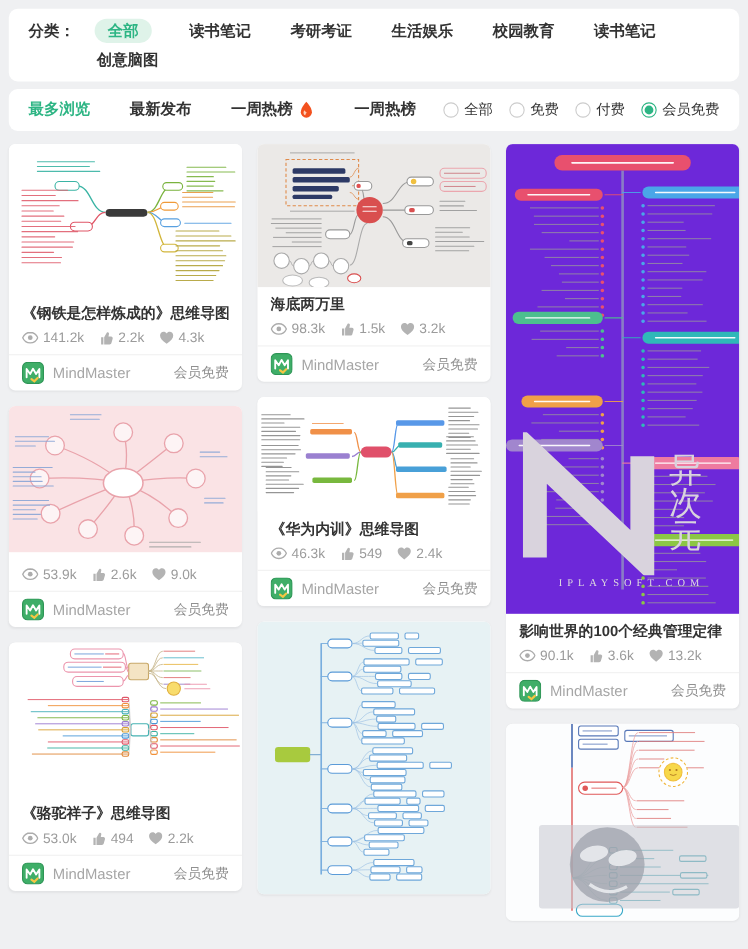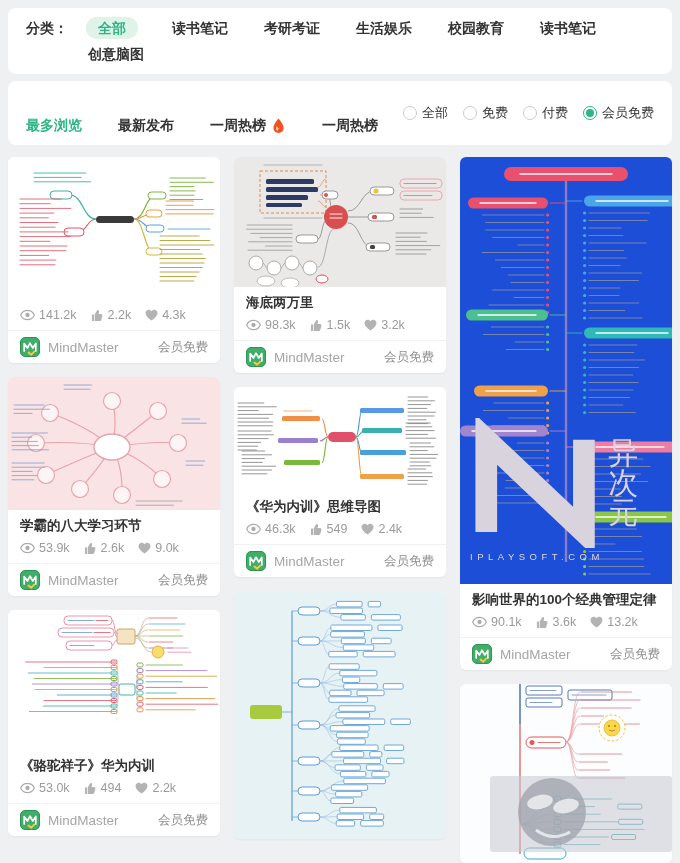--- a/index.html
+++ b/index.html
@@ -7,21 +7,21 @@
 body{width:680px;height:863px;overflow:hidden;background:#eff0f2;font-family:"Liberation Sans","DejaVu Sans",sans-serif;position:relative;}
 .panel{background:#fff;border-radius:8px;margin:8px 8px 0;}
 .filters{padding:9px 18px;}
 .frow{display:flex;align-items:flex-start;line-height:22px;font-size:14px;color:#333;justify-content:space-between;}
 .frow + .frow{margin-top:6px;}
 .flabel{flex:0 0 auto;margin-right:18px;font-weight:bold;color:#333;}
 .fitems{display:flex;flex-wrap:wrap;column-gap:32px;row-gap:4px;font-weight:bold;color:#333;}
 .fitem{cursor:pointer;padding:0 2px;border-radius:13px;}
 .fitem.active{color:#2db584;background:#dff3e9;padding:0 12px;}
 .sortbar{display:flex;align-items:center;padding:10px 18px;margin-top:7px;font-size:14px;}
-.tabs{display:flex;gap:36px;align-items:center;font-weight:bold;color:#333;margin-top:26px;}
+.tabs{display:flex;gap:36px;align-items:center;font-weight:bold;color:#333;}
 .tab{display:flex;align-items:center;gap:5px;cursor:pointer;}
 .tab.active{color:#2db584;}
 .pricefilters{margin-left:auto;display:flex;gap:15px;align-items:center;font-size:13px;color:#333;font-weight:normal;}
 .radio{display:flex;align-items:center;gap:5px;cursor:pointer;}
 .rdot{width:14px;height:14px;border-radius:50%;border:1px solid #ccc;background:#fff;position:relative;flex:0 0 auto;}
 .radio.checked .rdot{border-color:#2db584;}
 .radio.checked .rdot::after{content:"";position:absolute;inset:2px;border-radius:50%;background:#2db584;}
 .grid{display:flex;gap:14px;padding:12px 8px 0;align-items:flex-start;}
 .colm{flex:1;display:flex;flex-direction:column;gap:14px;min-width:0;}
 .card{background:#fff;border-radius:6px;overflow:hidden;box-shadow:0 1px 2px rgba(0,0,0,.05);}
@@ -32,21 +32,21 @@
 .cstats{display:flex;gap:14px;margin-top:5px;padding-bottom:7px;color:#9b9b9b;font-size:12.5px;line-height:16px;align-items:center;}
 .stat{display:flex;align-items:center;gap:4px;}
 .stat svg{flex:0 0 auto;}
 .cfoot{border-top:1px solid #f1f1f1;display:flex;align-items:center;padding:6px 12px;gap:8px;}
 .logo{width:20px;height:20px;flex:0 0 auto;}
 .author{color:#a6a6a6;font-size:13.5px;}
 .badge{margin-left:auto;color:#909090;font-size:12.5px;}
 .wm{position:absolute;left:10px;bottom:22px;color:#d9d3dd;user-select:none;}
 .wmrow{display:flex;align-items:center;gap:8px;font-size:30px;letter-spacing:3px;line-height:30px;}
 .wmlogo{width:28px;height:28px;}
-.wmdomain{font-size:9.5px;letter-spacing:4.5px;margin-top:3px;color:#ddd8e0;}
+.wmdomain{font-size:9.5px;letter-spacing:4.5px;margin-top:3px;margin-left:38px;color:#ddd8e0;}
 </style>
 </head>
 <body>
 
 <div class="panel filters">
   <div class="frow">
     <span class="flabel">分类：</span>
     <span class="fitems" id="cat-items">
         <span class="fitem active">全部</span>
         <span class="fitem">读书笔记</span>
@@ -152,20 +152,21 @@
             <line x1="152" y1="97" x2="194.23453360768175" y2="97" stroke="#b2a238" stroke-width="1" stroke-linecap="round" opacity="0.9"></line>
             <line x1="152" y1="101.5" x2="197.31407750342936" y2="101.5" stroke="#b2a238" stroke-width="1" stroke-linecap="round" opacity="0.9"></line>
             <line x1="152" y1="106" x2="196.15185185185186" y2="106" stroke="#b2a238" stroke-width="1" stroke-linecap="round" opacity="0.9"></line>
             <line x1="152" y1="110.5" x2="194.29106652949247" y2="110.5" stroke="#b2a238" stroke-width="1" stroke-linecap="round" opacity="0.9"></line>
             <line x1="152" y1="115" x2="191.12678326474622" y2="115" stroke="#b2a238" stroke-width="1" stroke-linecap="round" opacity="0.9"></line>
             <line x1="152" y1="119.5" x2="188.1281378600823" y2="119.5" stroke="#b2a238" stroke-width="1" stroke-linecap="round" opacity="0.9"></line>
             <line x1="152" y1="124" x2="185.72722908093277" y2="124" stroke="#b2a238" stroke-width="1" stroke-linecap="round" opacity="0.9"></line>
           </svg>
         </div>
     <div class="cbody">
+      <div class="ctitle">《钢铁是怎样炼成的》思维导图</div>
       <div class="cstats">
         <span class="stat">
           <svg width="15" height="12" viewBox="0 0 16 12">
                 <path d="M8 1C4.2 1 1.6 3.9.7 6c.9 2.1 3.5 5 7.3 5s6.4-2.9 7.3-5C14.4 3.9 11.8 1 8 1Z" fill="none" stroke="#acacac" stroke-width="1.3"></path>
                 <circle cx="8" cy="6" r="2.3" fill="#acacac"></circle>
               </svg>
           <span class="v-views">141.2k</span>
         </span>
         <span class="stat">
           <svg width="13" height="13" viewBox="0 0 14 14">
@@ -231,21 +232,20 @@
             <line x1="56" y1="12.2" x2="82.24903978052126" y2="12.2" stroke="#8aa6d6" stroke-width="1" stroke-linecap="round" opacity="0.9"></line>
             <line x1="174" y1="42" x2="191.70013717421125" y2="42" stroke="#8aa6d6" stroke-width="1" stroke-linecap="round" opacity="0.9"></line>
             <line x1="174" y1="46.2" x2="198.35699588477365" y2="46.2" stroke="#8aa6d6" stroke-width="1" stroke-linecap="round" opacity="0.9"></line>
             <line x1="178" y1="84" x2="196.56237139917695" y2="84" stroke="#8aa6d6" stroke-width="1" stroke-linecap="round" opacity="0.9"></line>
             <line x1="178" y1="88.2" x2="194.78620113168725" y2="88.2" stroke="#8aa6d6" stroke-width="1" stroke-linecap="round" opacity="0.9"></line>
             <line x1="128" y1="124" x2="174.15267489711934" y2="124" stroke="#a8a8a8" stroke-width="1" stroke-linecap="round" opacity="0.9"></line>
             <line x1="128" y1="128.2" x2="165.5235682441701" y2="128.2" stroke="#a8a8a8" stroke-width="1" stroke-linecap="round" opacity="0.9"></line>
           </svg>
         </div>
     <div class="cbody">
-      <div class="ctitle">学霸的八大学习环节</div>
       <div class="cstats">
         <span class="stat">
           <svg width="15" height="12" viewBox="0 0 16 12">
                 <path d="M8 1C4.2 1 1.6 3.9.7 6c.9 2.1 3.5 5 7.3 5s6.4-2.9 7.3-5C14.4 3.9 11.8 1 8 1Z" fill="none" stroke="#acacac" stroke-width="1.3"></path>
                 <circle cx="8" cy="6" r="2.3" fill="#acacac"></circle>
               </svg>
           <span class="v-views">53.9k</span>
         </span>
         <span class="stat">
           <svg width="13" height="13" viewBox="0 0 14 14">
@@ -357,21 +357,21 @@
             <path d="M127 79 C 129 79, 129 88.6, 131 88.6" fill="none" stroke="#c4c4c4" stroke-width="0.5"></path>
             <rect x="129" y="92.19999999999999" width="6" height="4" rx="1.5" fill="none" stroke="#e05667" stroke-width="1"></rect>
             <line x1="138" y1="94.19999999999999" x2="209.62628600823047" y2="94.19999999999999" stroke="#e05667" stroke-width="0.9" stroke-linecap="round" opacity="0.9"></line>
             <path d="M127 79 C 129 79, 129 94.19999999999999, 131 94.19999999999999" fill="none" stroke="#c4c4c4" stroke-width="0.5"></path>
             <rect x="129" y="97.8" width="6" height="4" rx="1.5" fill="none" stroke="#f09038" stroke-width="1"></rect>
             <line x1="138" y1="99.8" x2="187.38429355281207" y2="99.8" stroke="#f09038" stroke-width="0.9" stroke-linecap="round" opacity="0.9"></line>
             <path d="M127 79 C 129 79, 129 99.8, 131 99.8" fill="none" stroke="#c4c4c4" stroke-width="0.5"></path>
           </svg>
         </div>
     <div class="cbody">
-      <div class="ctitle">《骆驼祥子》华为内训</div>
+      <div class="ctitle">《骆驼祥子》思维导图</div>
       <div class="cstats">
         <span class="stat">
           <svg width="15" height="12" viewBox="0 0 16 12">
                 <path d="M8 1C4.2 1 1.6 3.9.7 6c.9 2.1 3.5 5 7.3 5s6.4-2.9 7.3-5C14.4 3.9 11.8 1 8 1Z" fill="none" stroke="#acacac" stroke-width="1.3"></path>
                 <circle cx="8" cy="6" r="2.3" fill="#acacac"></circle>
               </svg>
           <span class="v-views">53.0k</span>
         </span>
         <span class="stat">
           <svg width="13" height="13" viewBox="0 0 14 14">
@@ -697,21 +697,21 @@
             <rect x="102.22256515775034" y="229.6" width="18.37196502057613" height="5.5" rx="1.5" fill="#fff" stroke="#6fa8da" stroke-width="1"></rect>
             <path d="M86 226 C 94.11128257887518 226, 94.11128257887518 232.29999999999998, 102.22256515775034 232.29999999999998" fill="none" stroke="#9cc0e4" stroke-width="0.6"></path>
             <rect x="126.59453017832647" y="229.6" width="22.76611796982167" height="5.5" rx="1.5" fill="#fff" stroke="#6fa8da" stroke-width="1"></rect>
           </svg>
         </div>
 
   </div>
 </div>
     <div class="colm">
   <div class="card">
-    <div class="thumb" style="height: 427px; background: #1d4ed8;">
+    <div class="thumb" style="height: 427px; background: #6d28d9; font-family: Liberation Serif, serif;">
           <svg viewBox="0 0 212 427">
             <line x1="106" y1="24" x2="106" y2="405" stroke="#8a7cc6" stroke-width="2.4"></line>
             <rect x="44" y="10" width="124" height="14" rx="7" fill="#e8506e"></rect>
             <line x1="60" y1="17" x2="152" y2="17" stroke="#fff" stroke-width="1.5" stroke-linecap="round" opacity="0.95"></line>
             <line x1="90" y1="46" x2="106" y2="46" stroke="#e8506e" stroke-width="1" stroke-linecap="round" opacity="0.9"></line>
             <rect x="8" y="40.5" width="80" height="11" rx="5.5" fill="#e8506e"></rect>
             <line x1="20" y1="46" x2="76" y2="46" stroke="#fff" stroke-width="1.3" stroke-linecap="round" opacity="0.95"></line>
             <rect x="86" y="56.4" width="3.2" height="3.2" rx="1.5" fill="#e8506e"></rect>
             <line x1="22.198611111111106" y1="58" x2="84" y2="58" stroke="#9a9a9a" stroke-width="0.8" stroke-linecap="round" opacity="0.9"></line>
             <rect x="86" y="63.9" width="3.2" height="3.2" rx="1.5" fill="#e8506e"></rect>

